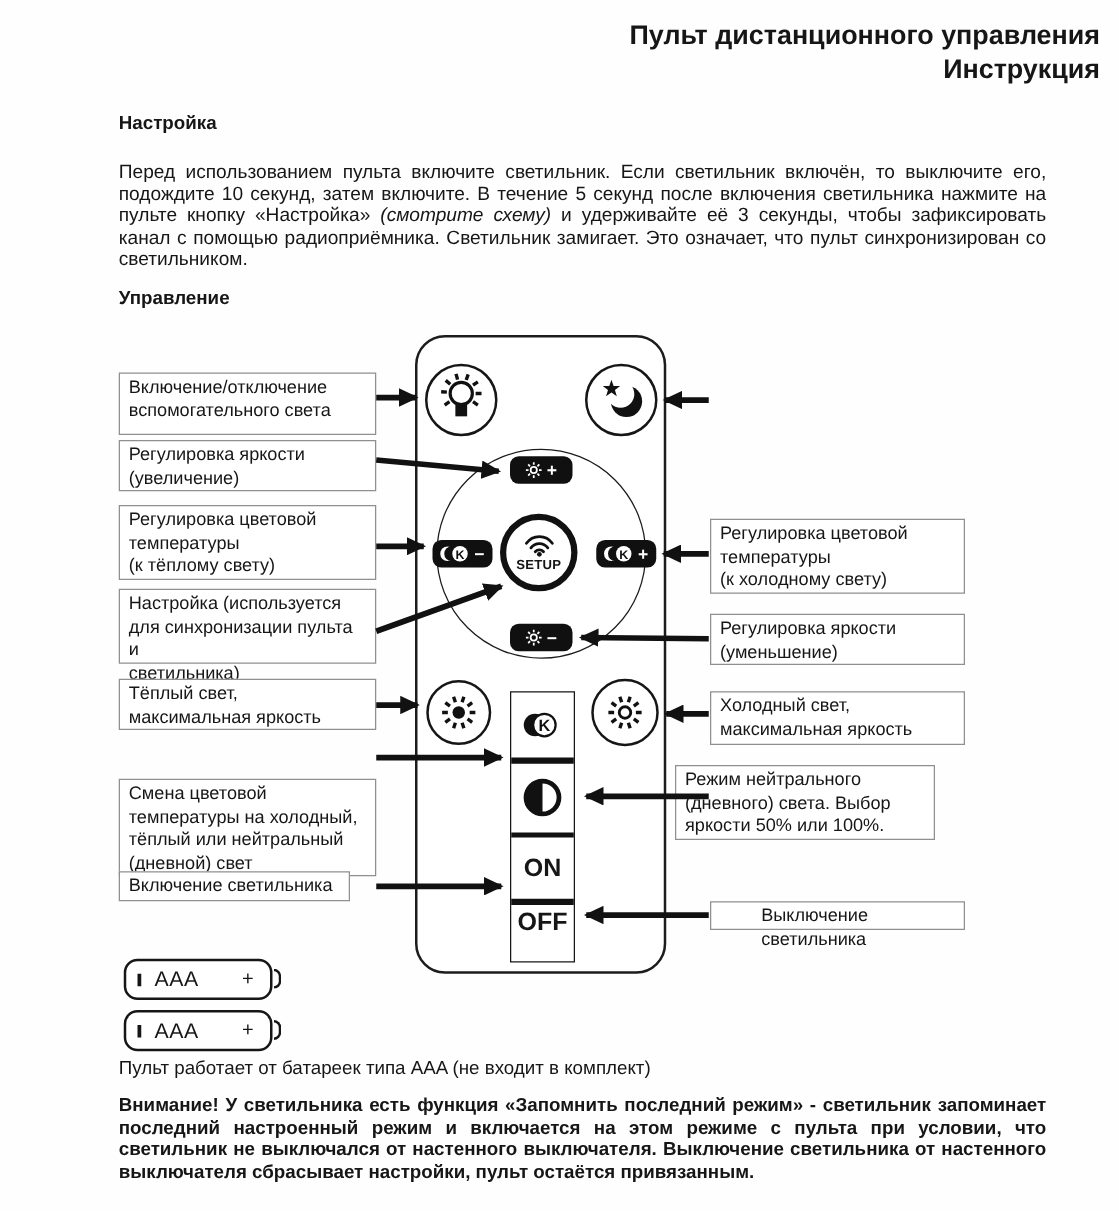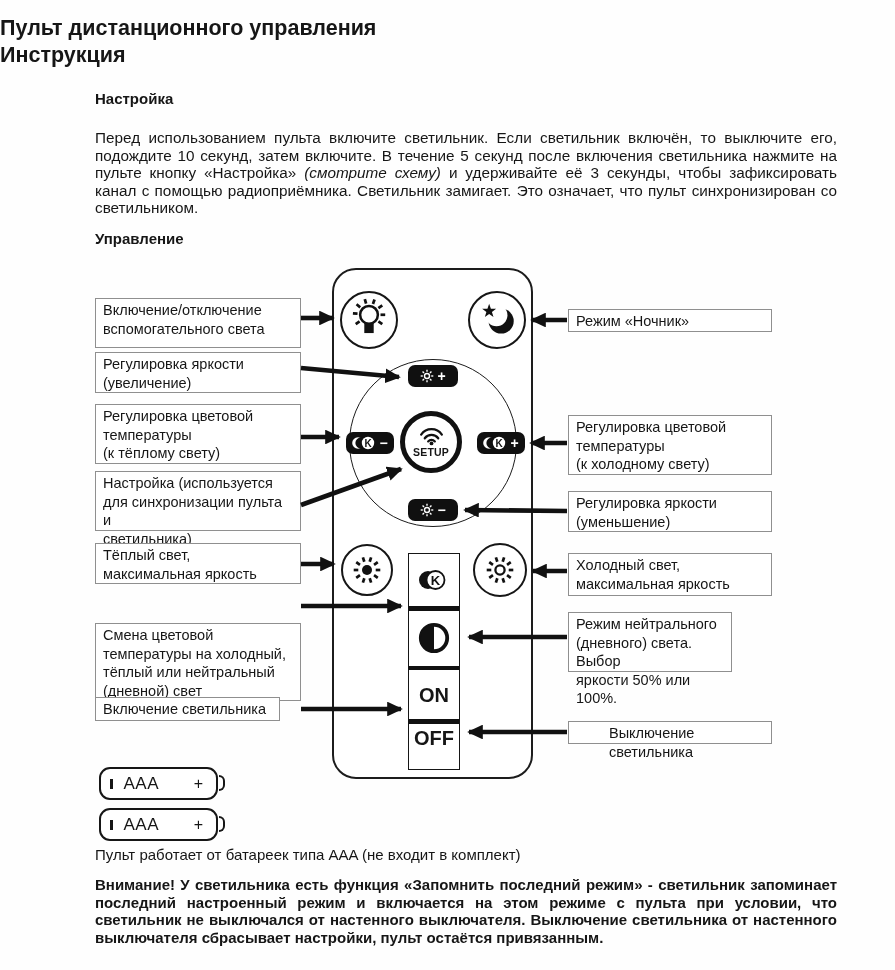--- a/index.html
+++ b/index.html
@@ -1,20 +1,20 @@
 <!DOCTYPE html>
 <html><head>
 <meta charset="utf-8">
 <style>
   html,body { margin:0; padding:0; background:#ffffff; }
   .page {
     position:relative; width:895px; height:970px; background:#fefefe;
     font-family:"Liberation Sans", sans-serif; color:#161616; overflow:hidden;
   }
-  .title-line { position:absolute; left:0; width:880px; text-align:left;
+  .title-line { position:absolute; left:0; width:880px; text-align:right;
     font-weight:bold; font-size:21.5px; }
   .h2 { position:absolute; left:95px; font-weight:bold; font-size:15px; }
   .body-text { position:absolute; left:95px; width:742px; font-size:15.3px;
     line-height:17.5px; text-align:justify; margin:0; }
   .callout { position:absolute; border:1px solid #8f8f8f; background:#fff;
     font-size:14.5px; line-height:18.6px; padding:2px 7px;
     white-space:pre-line; box-sizing:border-box; }
   .remote-body { position:absolute; left:332px; top:268px; width:201px; height:511px;
     border:2px solid #1c1c1c; border-radius:24px; box-sizing:border-box; background:#fff; }
   .circle-btn { position:absolute; border:2.2px solid #161616; border-radius:50%;
@@ -229,29 +229,28 @@
 для синхронизации пульта и
 светильника)</div>
   <div class="callout" style="left:95px; top:543px; width:206px; height:41px;">Тёплый свет,
 максимальная яркость</div>
   <div class="callout" style="left:95px; top:597px; width:206px; height:78px;margin-top:26px;">Смена цветовой
 температуры на холодный,
 тёплый или нейтральный
 (дневной) свет</div>
   <div class="callout" style="left:95px; top:697px; width:185px; height:24px;">Включение светильника</div>
 
-  <div class="callout" style="left:568px; top:309px; width:204px; height:23px;">Режим «Ночник»</div>
   <div class="callout" style="left:568px; top:415px; width:204px; height:60px;">Регулировка цветовой
 температуры
 (к холодному свету)</div>
   <div class="callout" style="left:568px; top:491px; width:204px; height:41px;">Регулировка яркости
 (уменьшение)</div>
   <div class="callout" style="left:568px; top:553px; width:204px; height:43px;">Холодный свет,
 максимальная яркость</div>
-  <div class="callout" style="left:568px; top:612px; width:164px; height:60px;">Режим нейтрального
+  <div class="callout" style="left:540px; top:612px; width:208px; height:60px;">Режим нейтрального
 (дневного) света. Выбор
 яркости 50% или 100%.</div>
   <div class="callout" style="left:568px; top:721px; width:204px; height:23px;padding-left:40px;">Выключение светильника</div>
 
   <svg class="arrows" width="895" height="970">
     <defs>
       <marker id="arrow" markerWidth="3.6" markerHeight="3.2" refX="3.0" refY="1.6" orient="auto">
         <path d="M0,0 L3.4,1.6 L0,3.2 Z" fill="#111"></path>
       </marker>
     </defs>

